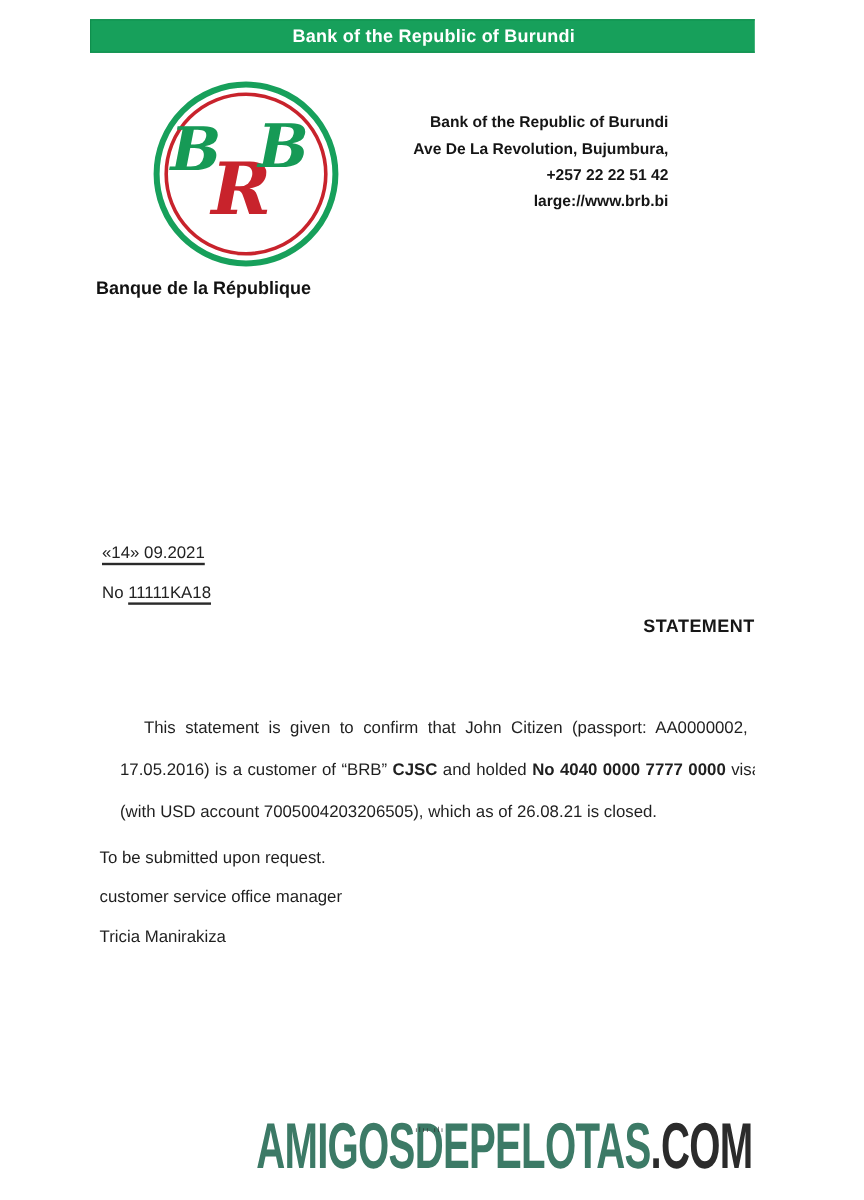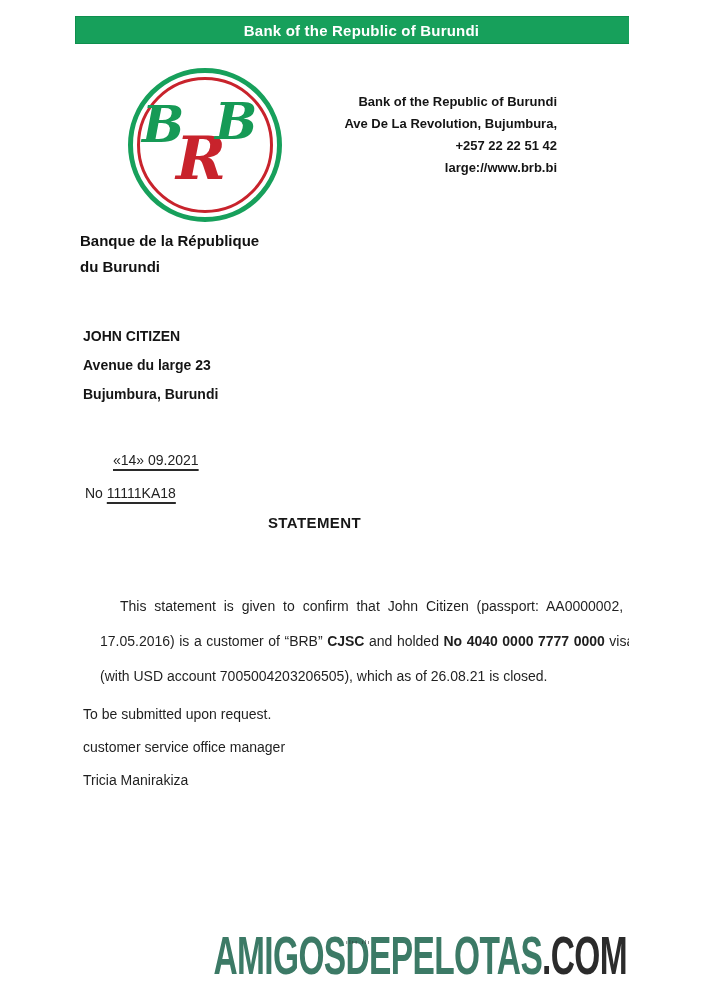--- a/index.html
+++ b/index.html
@@ -81,34 +81,34 @@
   .recipient {
     position: absolute;
     left: 83px; top: 322px;
     font-weight: bold;
     font-size: 14px;
     line-height: 29px;
     color: #151515;
   }
 
   
-  .ref-date { position: absolute; left: 85px; top: 452px; font-size: 14px; color: #222; margin-left: 28px; }
+  .ref-date { position: absolute; left: 85px; top: 452px; font-size: 14px; color: #222; }
   .ref-no   { position: absolute; left: 85px; top: 485px; font-size: 14px; color: #222; text-align: right; }
   .u {
     text-decoration: underline;
     text-decoration-thickness: 1.5px;
     text-underline-offset: 4px;
     text-decoration-color: #2a2a2a;
   }
 
   
   .heading {
     position: absolute;
     left: 0; right: 0; top: 514px;
-    text-align: center;
+    text-align: right;
     font-weight: bold;
     font-size: 15px;
     letter-spacing: 0.4px;
     color: #171717;
   }
 
   
   .body-par {
     position: absolute;
     left: 83px; top: 572px;
@@ -168,35 +168,29 @@
 
   <div class="logo-outer">
     <div class="logo-inner"></div>
   </div>
   <span class="logo-letter letter-b-left">B</span>
   <span class="logo-letter letter-r">R</span>
   <span class="logo-letter letter-b-right">B</span>
 
   <div class="logo-caption">
     <div>Banque de la République</div>
-    <div>du Burundi</div>
   </div>
 
   <div class="bank-address">
     <div>Bank of the Republic of Burundi</div>
     <div>Ave De La Revolution, Bujumbura,</div>
     <div>+257 22 22 51 42</div>
     <div>large://www.brb.bi</div>
   </div>
 
-  <div class="recipient">
-    <div>JOHN CITIZEN</div>
-    <div>Avenue du large 23</div>
-    <div>Bujumbura, Burundi</div>
-  </div>
 
   <div class="ref-date">
     <span class="u">«14» 09.2021</span>
   </div>
 
   <div class="ref-no">
     <span>No </span><span class="u">11111KA18</span>
   </div>
 
   <div class="heading">STATEMENT</div>

